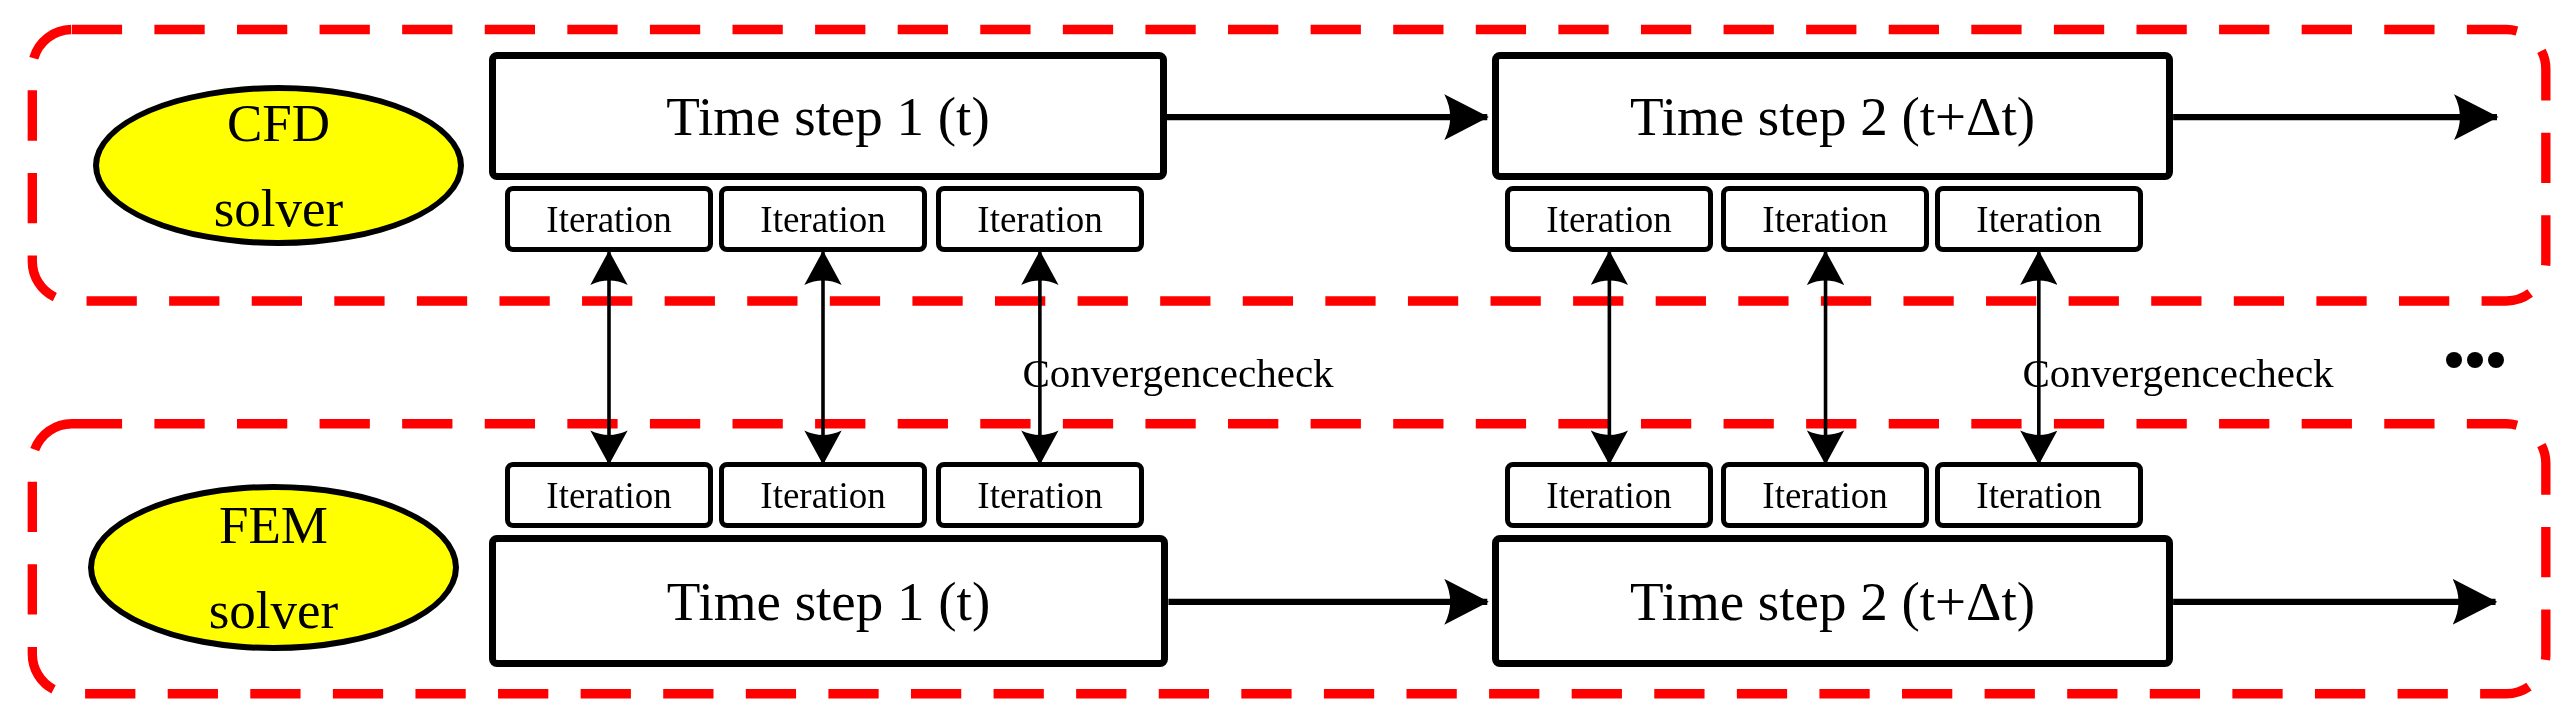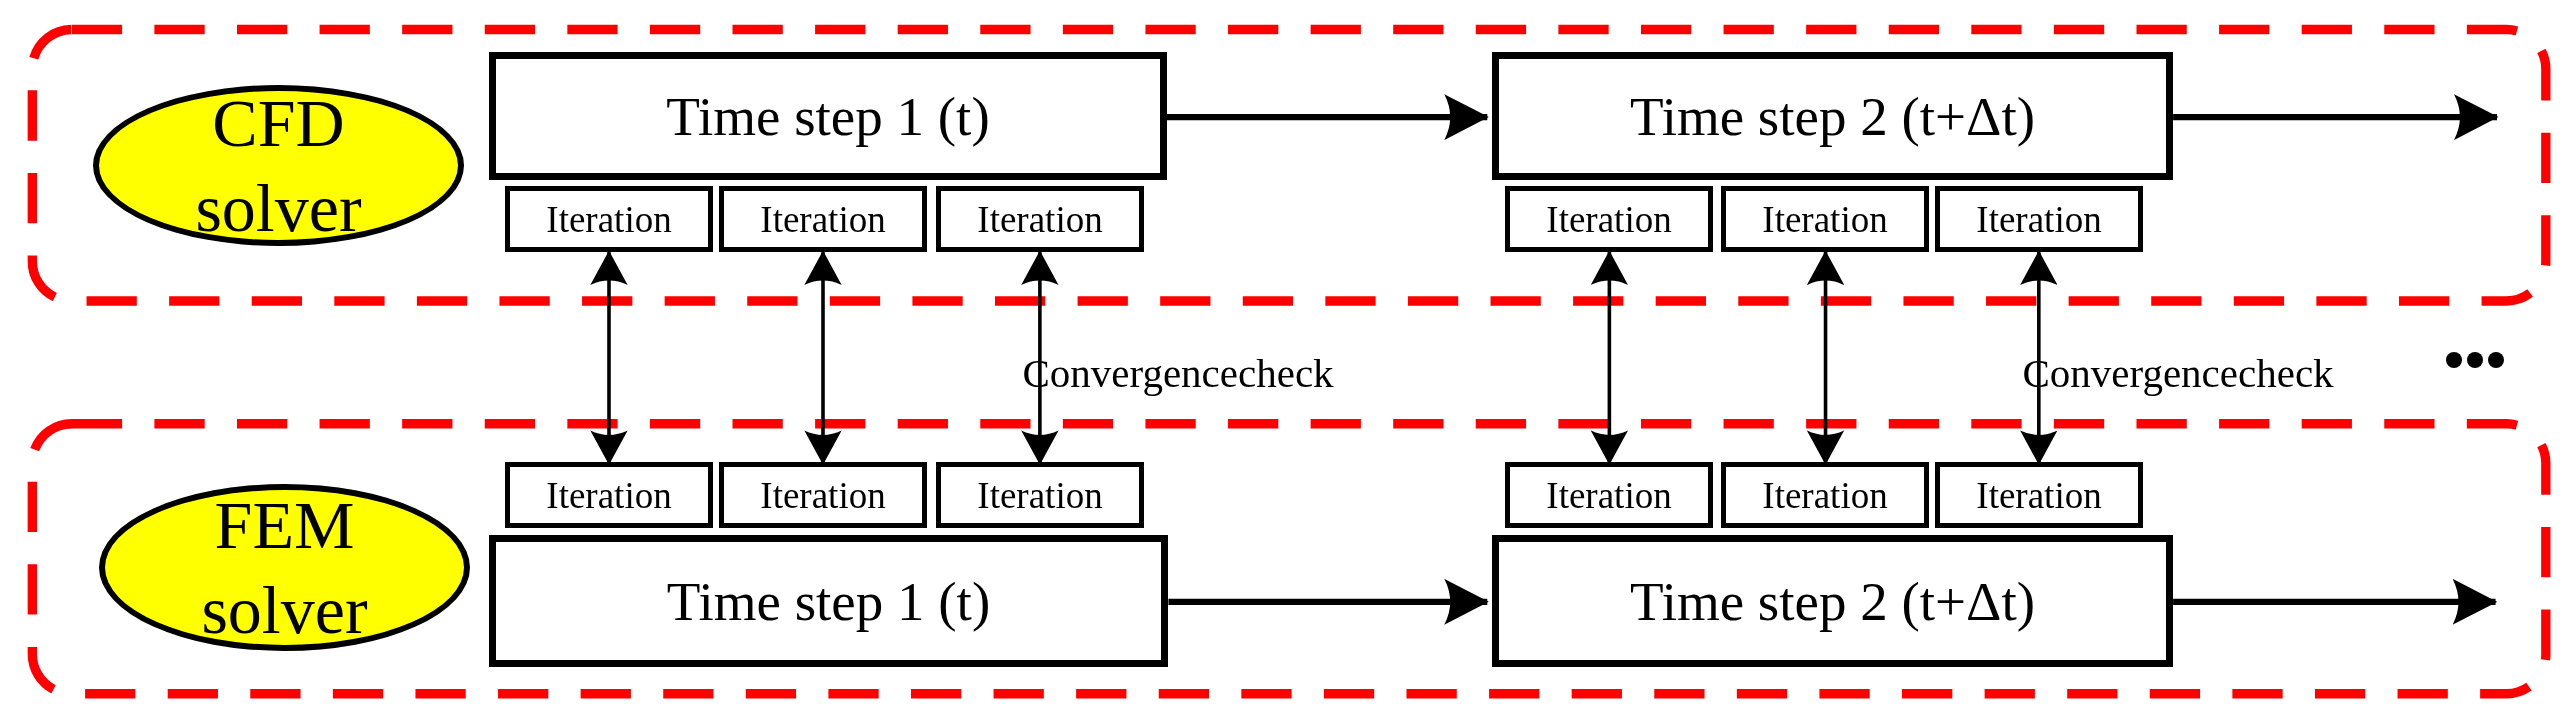--- a/index.html
+++ b/index.html
@@ -16,28 +16,28 @@
     font-family:"Liberation Serif","DejaVu Serif",serif;
     color:var(--line);
     overflow:hidden;
   }
   #wires{position:absolute;left:0;top:0;width:2576px;height:724px;}
   .dashed-rect{fill:none;stroke:var(--red);stroke-width:13;stroke-dasharray:70 45;}
   .h-arrow{stroke:var(--line);stroke-width:9;fill:none;}
   .v-arrow{stroke:var(--line);stroke-width:5;fill:none;}
   .arrowhead{fill:var(--line);}
 
-  .node{position:absolute;box-sizing:border-box;display:flex;align-items:center;justify-content:center;text-align:center;}
+  .node{position:absolute;box-sizing:border-box;display:flex;align-items:center;justify-content:center;text-align:center;border-radius:8px;}
 
   .solver-ellipse{
     background:var(--yellow);
     border:6.5px solid var(--line);
     border-radius:50%;
     flex-direction:column;
-    font-size:68px;
+    font-size:53px;
     line-height:85px;
     z-index:2;
     text-align:right;
   }
   .timestep-box{
     background:var(--bg);
     border:7.2px solid var(--line);
     font-size:55px;
     z-index:2;
   }
@@ -92,21 +92,21 @@
     <line class="v-arrow" x1="2241" y1="351" x2="2241" y2="645" marker-start="url(#stealth-small)" marker-end="url(#stealth-small)"></line>
     <line class="v-arrow" x1="2542" y1="351" x2="2542" y2="645" marker-start="url(#stealth-small)" marker-end="url(#stealth-small)"></line>
     <line class="v-arrow" x1="2839" y1="351" x2="2839" y2="645" marker-start="url(#stealth-small)" marker-end="url(#stealth-small)"></line>
   </svg>
 
   <div class="node solver-ellipse" style="left:93px;top:85px;width:371px;height:161px;">
     <span>CFD</span>
     <span>solver</span>
   </div>
 
-  <div class="node solver-ellipse" style="left:99px;top:484px;width:371px;height:167px;">
+  <div class="node solver-ellipse" style="left:88px;top:484px;width:371px;height:167px;">
     <span>FEM</span>
     <span>solver</span>
   </div>
 
   <div class="node timestep-box" style="left:489px;top:52px;width:678px;height:128px;">Time step 1 (t)</div>
   <div class="node timestep-box" style="left:1492px;top:52px;width:681px;height:128px;">Time step 2 (t+Δt)</div>
 
   <div class="node timestep-box" style="left:489px;top:535px;width:679px;height:132px;">Time step 1 (t)</div>
   <div class="node timestep-box" style="left:1492px;top:535px;width:681px;height:132px;">Time step 2 (t+Δt)</div>
 

